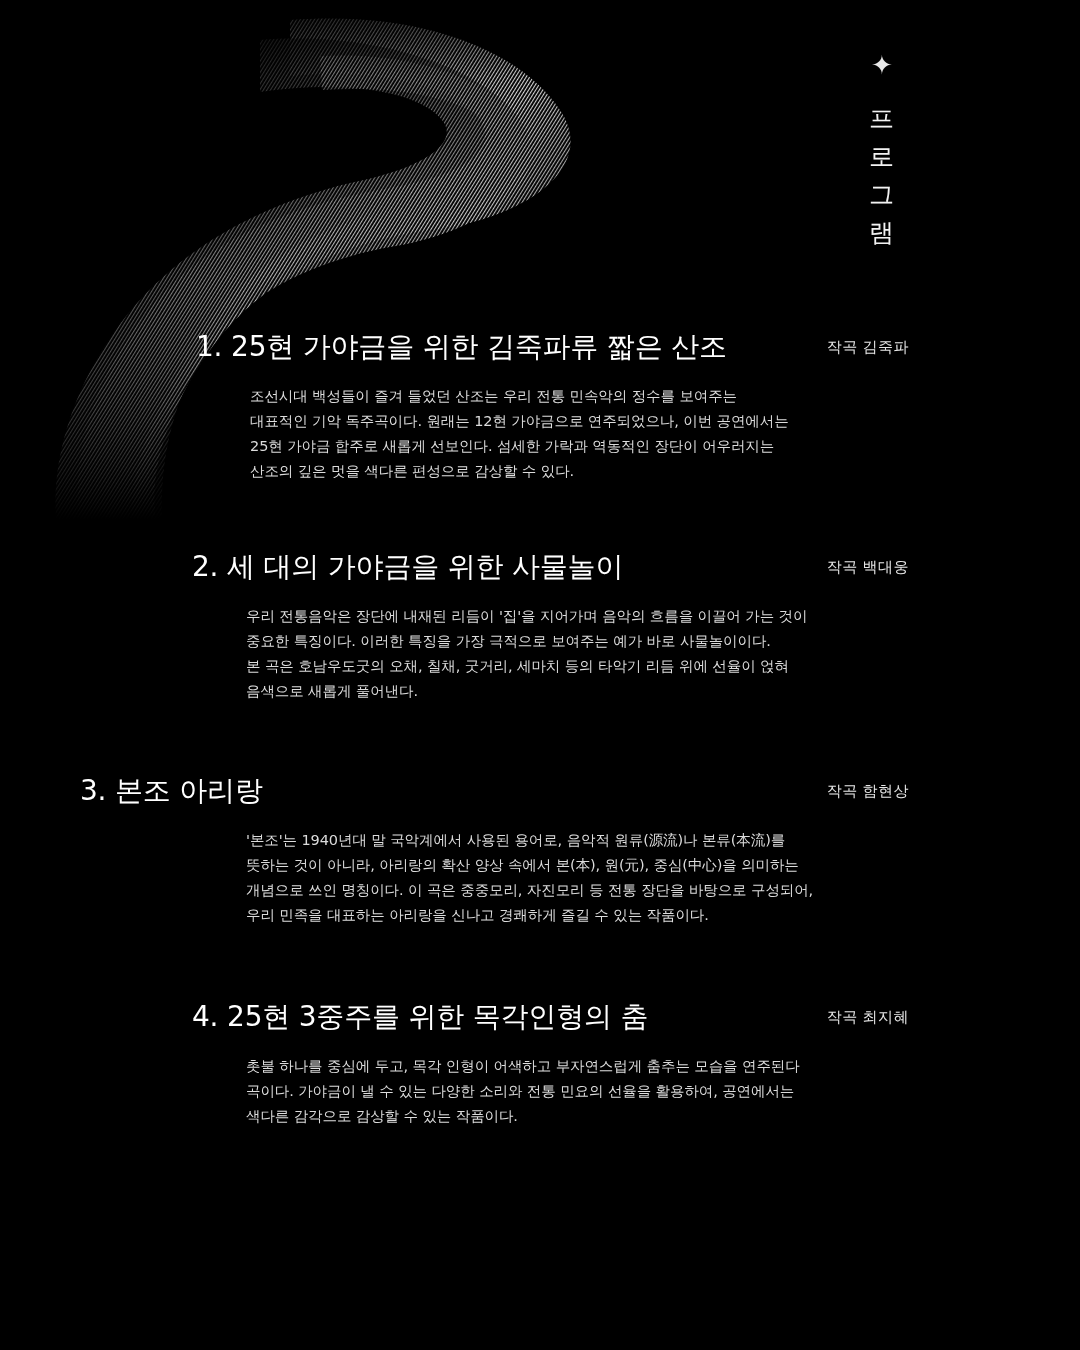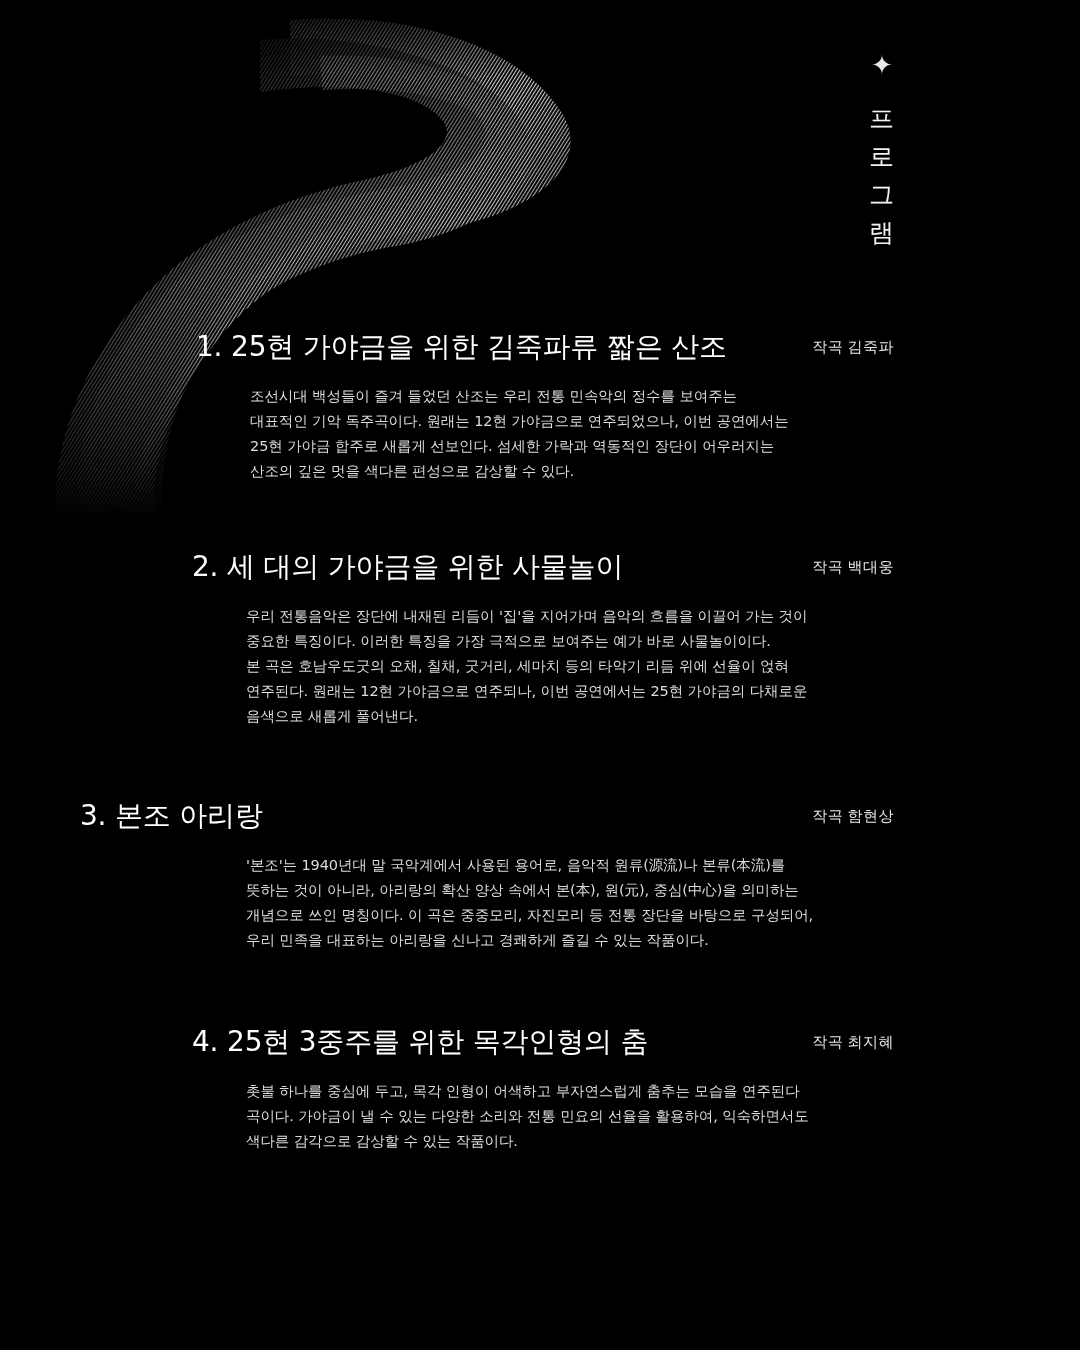--- a/index.html
+++ b/index.html
@@ -79,26 +79,26 @@
     line-height: 34px;
     color: #ffffff;
     font-family: "DejaVu Sans", sans-serif;
     font-weight: 400;
     letter-spacing: -0.2px;
     white-space: nowrap;
   }
 
   .piece-composer {
     position: absolute;
-    right: 186px;
+    right: 171px;
     top: 5px;
     font-size: 15px;
     line-height: 24px;
     color: #e6e6e6;
-    font-family: Liberation Serif, serif;
+    font-family: Liberation Sans, sans-serif;
     letter-spacing: 0.5px;
     white-space: nowrap;
   }
 
   .piece-desc {
     margin-top: 20px;
     padding-left: 234px;
     padding-right: 172px;
     font-size: 14.5px;
     line-height: 25px;
@@ -206,21 +206,20 @@
 
   <div class="piece piece-2">
     <div class="piece-head">
       <div class="piece-title">2.  세 대의 가야금을 위한 사물놀이</div>
       <div class="piece-composer">작곡  백대웅</div>
     </div>
     <div class="piece-desc">
       <div>우리 전통음악은 장단에 내재된 리듬이 '집'을 지어가며 음악의 흐름을 이끌어 가는 것이</div>
       <div>중요한 특징이다. 이러한 특징을 가장 극적으로 보여주는 예가 바로 사물놀이이다.</div>
       <div>본 곡은 호남우도굿의 오채, 칠채, 굿거리, 세마치 등의 타악기 리듬 위에 선율이 얹혀</div>
-      <div>연주된다. 원래는 12현 가야금으로 연주되나, 이번 공연에서는 25현 가야금의 다채로운</div>
       <div>음색으로 새롭게 풀어낸다.</div>
     </div>
   </div>
 
   <div class="piece piece-3">
     <div class="piece-head">
       <div class="piece-title">3.  본조 아리랑</div>
       <div class="piece-composer">작곡  함현상</div>
     </div>
     <div class="piece-desc">
@@ -231,18 +230,18 @@
     </div>
   </div>
 
   <div class="piece piece-4">
     <div class="piece-head">
       <div class="piece-title">4.  25현 3중주를 위한 목각인형의 춤</div>
       <div class="piece-composer">작곡  최지혜</div>
     </div>
     <div class="piece-desc">
       <div>촛불 하나를 중심에 두고, 목각 인형이 어색하고 부자연스럽게 춤추는 모습을 연주된다</div>
-      <div>곡이다. 가야금이 낼 수 있는 다양한 소리와 전통 민요의 선율을 활용하여, 익숙하면서도</div>
+      <div>곡이다. 가야금이 낼 수 있는 다양한 소리와 전통 민요의 선율을 활용하여, 공연에서는</div>
       <div>색다른 감각으로 감상할 수 있는 작품이다.</div>
     </div>
   </div>
 
 </div>
 
 </body></html>

